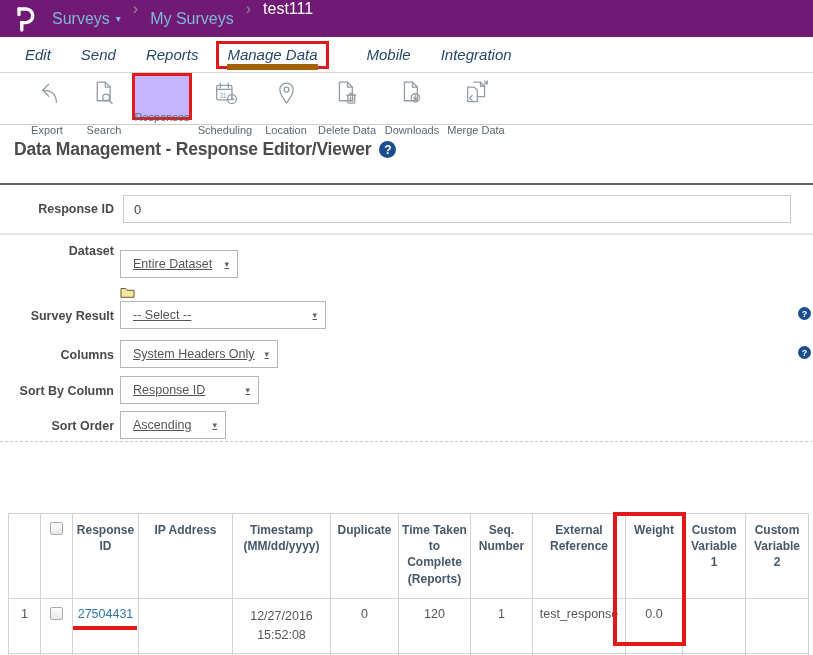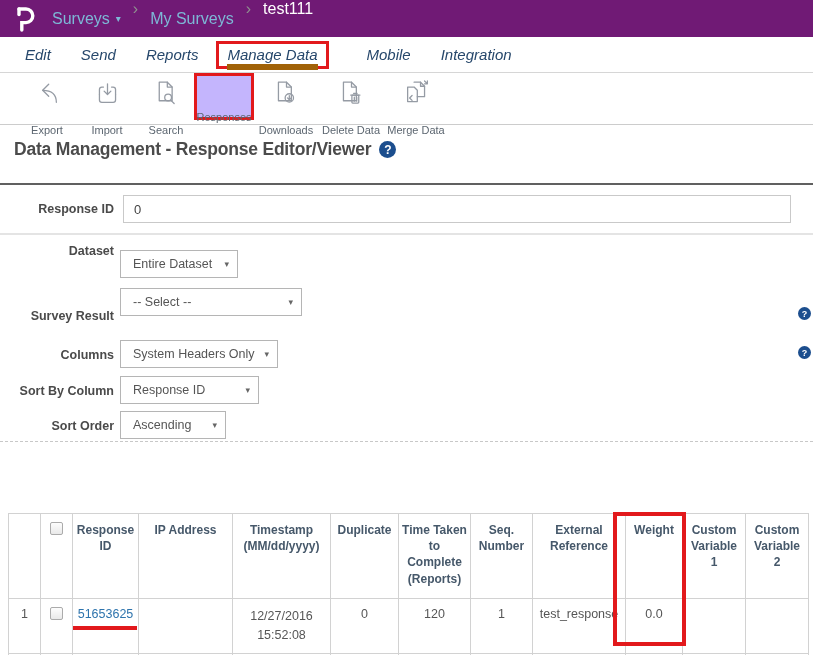--- a/index.html
+++ b/index.html
@@ -49,21 +49,21 @@
   .hr-dashed{position:absolute;top:441px;left:0;width:813px;height:0;border-top:1px dashed #c8c8c8;}
 
   
   .f-label{position:absolute;left:0;width:114px;text-align:right;font-size:12.5px;
            font-weight:bold;color:#4a4a4a;white-space:nowrap;}
   .text-input{position:absolute;left:123px;top:195px;width:668px;height:28px;
               border:1px solid #c9c9c9;font-size:13px;color:#444;padding:0 10px;
               box-sizing:border-box;font-family:"Liberation Sans",sans-serif;background:#fff;}
   .select{position:absolute;height:28px;border:1px solid #b5b5b5;background:#fff;
           display:flex;align-items:center;justify-content:space-between;
-          padding:0 8px 0 12px;box-sizing:border-box;font-size:12.5px;color:#555;cursor:pointer;}
+          padding:0 8px 0 12px;box-sizing:border-box;font-size:12.5px;color:#555;cursor:pointer;text-decoration:underline;}
   .select .sel-caret{font-size:9px;color:#666;margin-left:8px;}
   .folder{position:absolute;left:120px;top:284px;width:15px;height:11px;cursor:pointer;}
 
   .btn-primary{position:absolute;left:117px;top:452px;width:112px;height:29px;
                background:#1478ad;border:1px solid #0e5f8c;border-radius:4px;color:#fff;
                font-size:13px;font-weight:bold;cursor:pointer;
                font-family:"Liberation Sans",sans-serif;}
 
   
   .results{position:absolute;left:8px;top:513px;width:800px;border-collapse:collapse;
@@ -124,28 +124,20 @@
   <div class="toolbar">
 
     <div class="tool" style="width:58px">
       <svg viewBox="0 0 36 36">
         <path class="icon-stroke" d="M29 29c0-10-6.5-15-17-15"></path>
         <path class="icon-stroke" d="M12 14l7.5-7.5M12 14l7.5 7.5"></path>
       </svg>
       <span class="tool-label">Export</span>
     </div>
 
-    <div class="tool" style="width:62px">
-      <svg viewBox="0 0 36 36">
-        <path class="icon-stroke" d="M8 19v7a3 3 0 0 0 3 3h14a3 3 0 0 0 3-3v-7"></path>
-        <path class="icon-stroke" d="M8 19v-6a3 3 0 0 1 3-3h2M28 19v-6a3 3 0 0 0-3-3h-2"></path>
-        <path class="icon-stroke" d="M18 6v13M13.8 15l4.2 4.2L22.2 15"></path>
-      </svg>
-      <span class="tool-label">Import</span>
-    </div>
 
     <div class="tool" style="width:56px">
       <svg viewBox="0 0 36 36">
         <path class="icon-stroke" d="M9 4h10l6 6v17H9z"></path>
         <path class="icon-stroke" d="M19 4v6h6"></path>
         <circle class="icon-stroke" cx="20" cy="23" r="4.2" fill="#fff"></circle>
         <path class="icon-stroke" d="M23.2 26.2l4.3 4.3"></path>
       </svg>
       <span class="tool-label">Search</span>
     </div>
@@ -153,45 +145,62 @@
     <div class="tool active" style="width:60px">
       <svg viewBox="0 0 36 36">
         <path class="icon-stroke" d="M12 3h10l5 5v15H12z"></path>
         <path class="icon-stroke" d="M22 3v5h5"></path>
         <path class="icon-stroke" d="M6 27c3-4 7-3.5 10-2l6 2.2c1.8.7 1.2 2.8-.8 2.4l-6.5-1.2"></path>
         <path class="icon-stroke" d="M6 27v5.5"></path>
       </svg>
       <span class="tool-label">Responses</span>
     </div>
 
-
-
-    <div class="tool" style="width:64px">
-      <svg viewBox="0 0 36 36">
-        <path class="icon-stroke" d="M8 4h10l6 6v17H8z"></path>
-        <path class="icon-stroke" d="M18 4v6h6"></path>
-        <circle class="icon-stroke" cx="21.5" cy="23.5" r="5.2" fill="#fff"></circle>
-        <path class="icon-stroke" d="M21.5 20.6v5M19.2 23.4l2.3 2.4 2.3-2.4"></path>
-      </svg>
-      <span class="tool-label">Downloads</span>
+    <div class="tool" style="width:66px">
+      <svg viewBox="0 0 36 36">
+        <rect class="icon-stroke" x="7" y="8" width="19" height="18" rx="2" fill="#fff"></rect>
+        <path class="icon-stroke" d="M11.5 5v6M21.5 5v6M7 13h19"></path>
+        <text x="10.5" y="23" font-size="8" fill="#959ba4" font-family="Liberation Sans, sans-serif">31</text>
+        <circle class="icon-stroke" cx="26" cy="25" r="5.5" fill="#fff"></circle>
+        <path class="icon-stroke" d="M26 21.8v3.4h2.6"></path>
+      </svg>
+      <span class="tool-label">Scheduling</span>
+    </div>
+
+    <div class="tool" style="width:56px">
+      <svg viewBox="0 0 36 36">
+        <path class="icon-stroke" d="M18 5c-4.7 0-8.3 3.6-8.3 8.1C9.7 19 18 30 18 30s8.3-11 8.3-16.9C26.3 8.6 22.7 5 18 5z"></path>
+        <circle class="icon-stroke" cx="18" cy="13.2" r="3"></circle>
+      </svg>
+      <span class="tool-label">Location</span>
     </div>
 
     <div class="tool" style="width:66px">
       <svg viewBox="0 0 36 36">
         <path class="icon-stroke" d="M8 4h10l6 6v17H8z"></path>
         <path class="icon-stroke" d="M18 4v6h6"></path>
         <rect class="icon-stroke" x="18.5" y="20" width="8.5" height="10" rx="1" fill="#fff"></rect>
         <path class="icon-stroke" d="M17 20h11.5M20.6 17.8h4.4"></path>
         <path class="icon-stroke" d="M21.5 22.5v5M24.5 22.5v5"></path>
       </svg>
       <span class="tool-label">Delete Data</span>
     </div>
 
     <div class="tool" style="width:64px">
       <svg viewBox="0 0 36 36">
+        <path class="icon-stroke" d="M8 4h10l6 6v17H8z"></path>
+        <path class="icon-stroke" d="M18 4v6h6"></path>
+        <circle class="icon-stroke" cx="21.5" cy="23.5" r="5.2" fill="#fff"></circle>
+        <path class="icon-stroke" d="M21.5 20.6v5M19.2 23.4l2.3 2.4 2.3-2.4"></path>
+      </svg>
+      <span class="tool-label">Downloads</span>
+    </div>
+
+    <div class="tool" style="width:64px">
+      <svg viewBox="0 0 36 36">
         <path class="icon-stroke" d="M15 4h8l5 5v13h-9" fill="#fff"></path>
         <path class="icon-stroke" d="M23 4v5h5"></path>
         <path class="icon-stroke" d="M7 10h8l4 4v14H7z" fill="#fff"></path>
         <path class="icon-stroke" d="M28 2.5l3.5 3.5M31.5 2.5v3.5h-3.5"></path>
         <path class="icon-stroke" d="M12.5 20.5l-3 3 3 3"></path>
       </svg>
       <span class="tool-label">Merge Data</span>
     </div>
   </div>
 
@@ -213,21 +222,21 @@
     <span class="sel-caret">▾</span>
   </div>
 
   <span class="folder">
     <svg width="15" height="11" viewBox="0 0 15 11">
       <path d="M1 1.5h4.5l1.5 1.8h7v7H1z" fill="#f5e6a3" stroke="#6b5d2e" stroke-width="1"></path>
     </svg>
   </span>
 
   <span class="f-label" style="top:309px">Survey Result</span>
-  <div class="select" style="left:120px;top:288px;width:182px">
+  <div class="select" style="left:120px;top:301px;width:206px">
     <span>-- Select --</span>
     <span class="sel-caret">▾</span>
   </div>
   <span class="help-badge small" style="position:absolute;left:798px;top:307px">?</span>
 
   <span class="f-label" style="top:348px">Columns</span>
   <div class="select" style="left:120px;top:340px;width:158px">
     <span>System Headers Only</span>
     <span class="sel-caret">▾</span>
   </div>
@@ -279,21 +288,21 @@
       <th>Weight</th>
       <th>Custom Variable 1</th>
       <th>Custom Variable 2</th>
     </tr>
     <tr>
       <td>1</td>
       <td>
         <input type="checkbox" class="cb" style="">
       </td>
       <td>
-        <a class="row-link">51653625</a>
+        <a class="row-link">27504431</a>
       </td>
       <td></td>
       <td class="ts">12/27/2016
 15:52:08</td>
       <td>0</td>
       <td>120</td>
       <td>1</td>
       <td>test_response</td>
       <td>0.0</td>
       <td></td>

